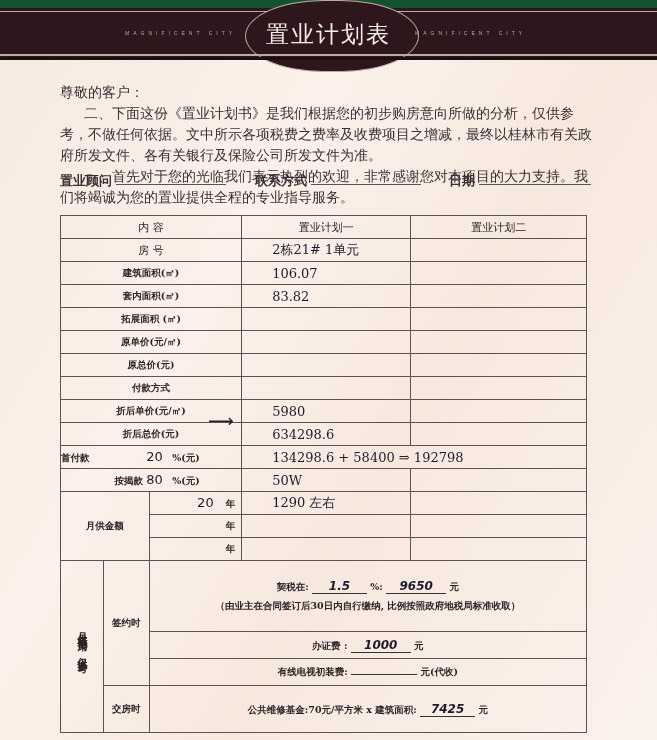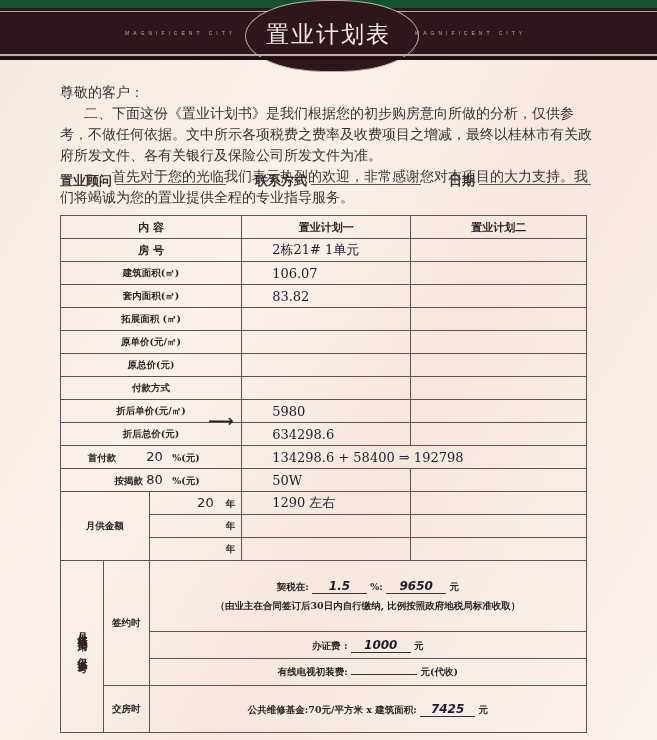--- a/index.html
+++ b/index.html
@@ -39,21 +39,21 @@
   .meta .line { display:inline-block; border-bottom:1px solid #555; height:10px; vertical-align:baseline; margin-left:4px; }
 
   table.plan {
     position:absolute; left:60px; top:215px; width:527px; border-collapse:collapse;
     font-size:10px;
   }
   table.plan td {
     border:1px solid #5a5254; height:22px; padding:0; text-align:center;
     font-family:"DejaVu Serif", serif;
   }
-  .hd { font-size:11px; font-weight:bold; }
+  .hd { font-size:11px; font-weight:normal; }
   .lbl { font-weight:bold; font-size:9.5px; }
   .hand { font-family:"DejaVu Sans", sans-serif; font-size:13px; color:#1f1b2e; text-align:left !important; padding-left:30px !important; }
   .vert { writing-mode: vertical-rl; text-orientation: upright; letter-spacing:2px; font-size:10px; font-weight:bold; margin:auto; }
   .blank-underline { display:inline-block; border-bottom:1px solid #333; min-width:50px; text-align:center; font-family:"DejaVu Sans", sans-serif; font-style:italic; color:#1f1b2e; font-size:12px; }
   .note { font-size:9.5px; font-weight:bold;margin-top:20px; }
   .arrow { position:absolute; left:208px; top:410px; font-size:18px; color:#222; font-family:"DejaVu Sans", sans-serif; }
 </style>
 </head>
 <body>
 
@@ -137,21 +137,21 @@
     <td class="hand">5980</td>
     <td></td>
   </tr>
   <tr>
     <td colspan="3" class="lbl">折后总价(元)</td>
     <td class="hand">634298.6</td>
     <td></td>
   </tr>
   <tr>
     <td colspan="3" class="lbl" style="text-align:left;">
-      <span style="display:inline-block;width:82px;text-align:center;">首付款</span>
+      <span style="display:inline-block;width:82px;">首付款</span>
       <span class="hand" style="padding:0 !important;font-weight:normal;">20</span>
       <span style="margin-left:6px;">%(元)</span>
     </td>
     <td colspan="2" class="hand">134298.6 + 58400 ⇒ 192798</td>
   </tr>
   <tr>
     <td colspan="3" class="lbl" style="text-align:left;">
       <span style="display:inline-block;width:82px;text-align:right;">按揭款</span>
       <span class="hand" style="padding:0 !important;font-weight:normal;">80</span>
       <span style="margin-left:6px;">%(元)</span>

